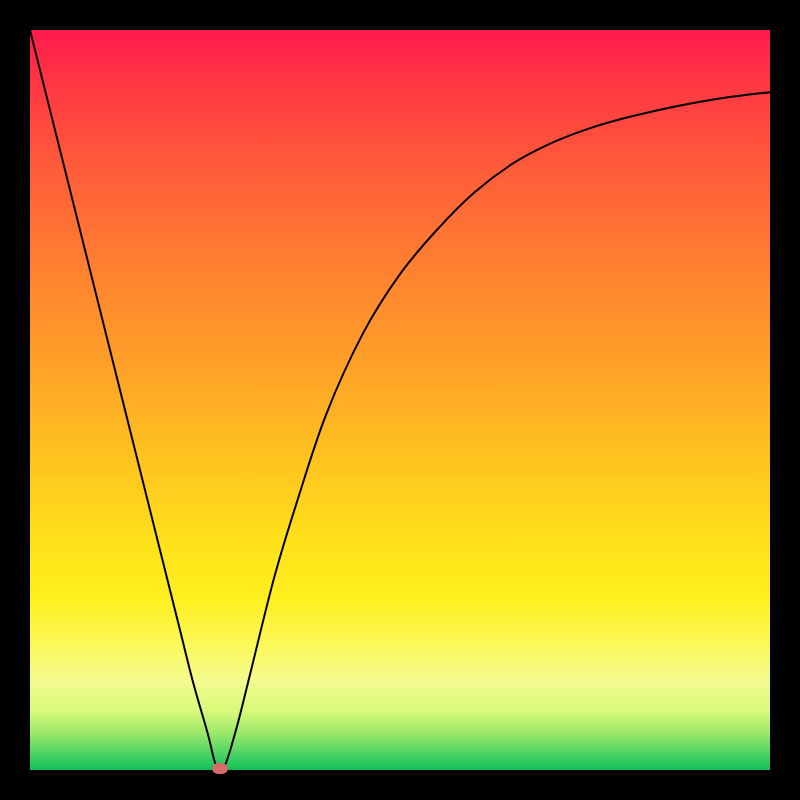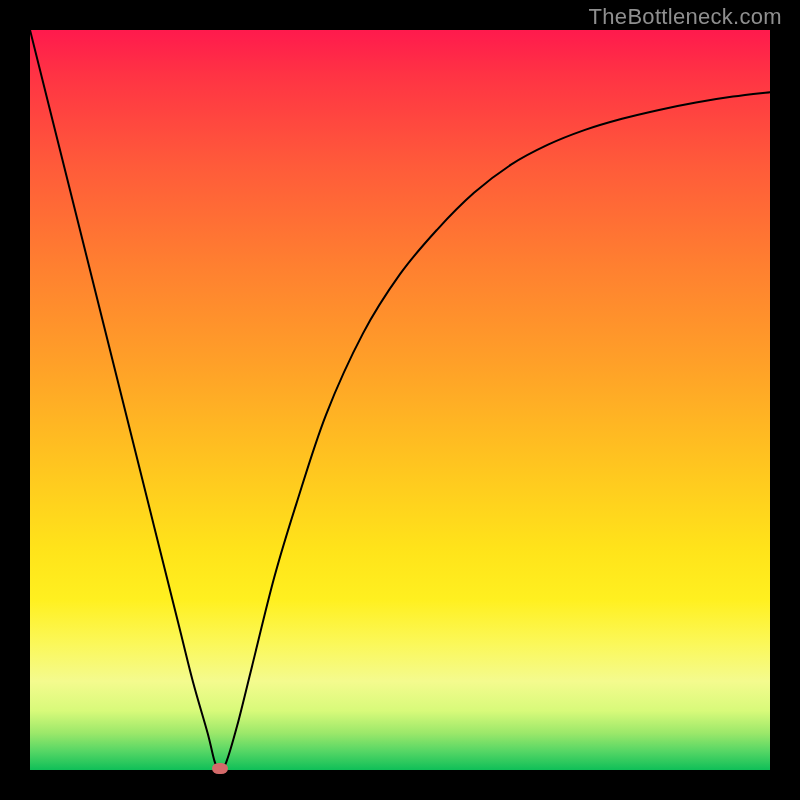--- a/index.html
+++ b/index.html
@@ -71,14 +71,13 @@
 <div class="frame">
 
   <div class="plot-bg"></div>
 
   <svg class="curve-svg" viewBox="0 0 740 740" preserveAspectRatio="none">
     <path id="curve-path" fill="none" stroke="#000" stroke-width="2" stroke-linecap="round" stroke-linejoin="round" d="M 0.00 0.00 C 6.17 24.67 24.67 98.67 37.00 148.00 C 49.33 197.33 61.67 246.67 74.00 296.00 C 86.33 345.33 98.67 394.67 111.00 444.00 C 123.33 493.33 139.37 557.47 148.00 592.00 C 156.63 626.53 157.87 632.70 162.80 651.20 C 167.73 669.70 173.90 689.43 177.60 703.00 C 181.30 716.57 182.90 726.68 185.00 732.60 C 187.10 738.52 188.33 738.52 190.18 738.52 C 192.03 738.52 193.26 739.75 196.10 732.60 C 198.94 725.45 202.88 711.63 207.20 695.60 C 211.52 679.57 215.83 661.07 222.00 636.40 C 228.17 611.73 236.80 574.73 244.20 547.60 C 251.60 520.47 257.77 500.73 266.40 473.60 C 275.03 446.47 284.90 413.17 296.00 384.80 C 307.10 356.43 320.67 326.83 333.00 303.40 C 345.33 279.97 357.67 261.47 370.00 244.20 C 382.33 226.93 394.67 213.37 407.00 199.80 C 419.33 186.23 431.67 173.65 444.00 162.80 C 456.33 151.95 468.67 142.70 481.00 134.68 C 493.33 126.66 505.67 120.50 518.00 114.70 C 530.33 108.90 542.67 104.22 555.00 99.90 C 567.33 95.58 579.67 92.13 592.00 88.80 C 604.33 85.47 616.67 82.63 629.00 79.92 C 641.33 77.21 653.67 74.74 666.00 72.52 C 678.33 70.30 690.67 68.33 703.00 66.60 C 715.33 64.87 733.83 62.90 740.00 62.16"></path>
   </svg>
 
   <div id="marker" class="marker" style="left: 212.18px; top: 763.02px; width: 16px; height: 11px; background: rgb(212, 106, 106);"></div>
 
-  <div class="watermark">TheBottleneck.com</div>
 </div>
 
 </body></html>

